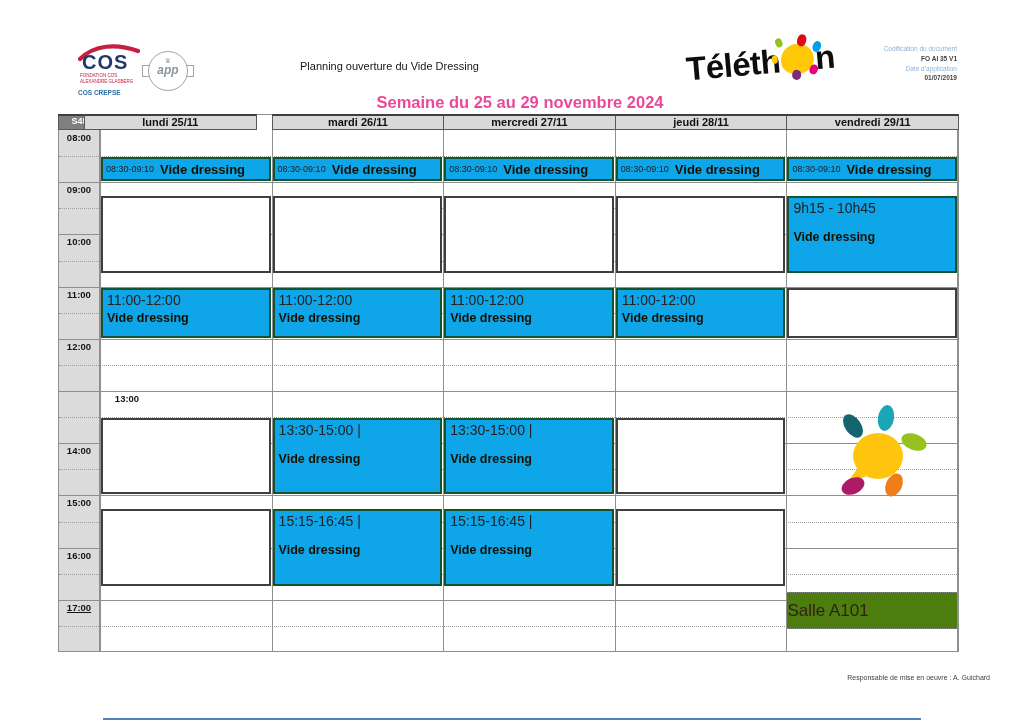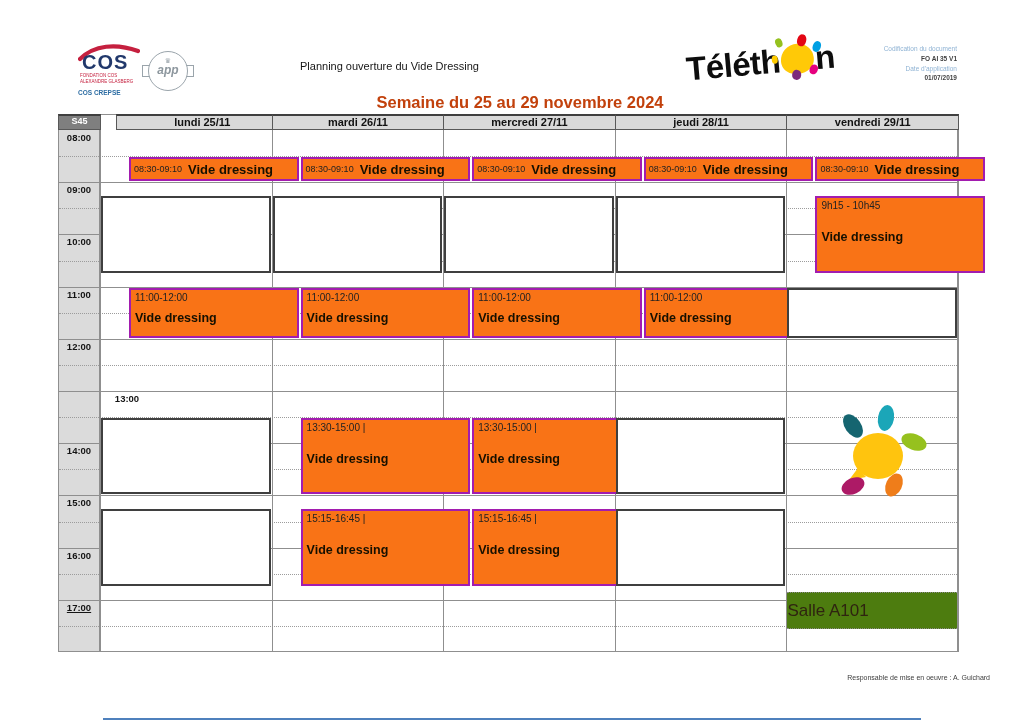--- a/index.html
+++ b/index.html
@@ -4,21 +4,21 @@
 <style>
   * { margin:0; padding:0; box-sizing:border-box; }
   body { background:#e8e8e8; font-family:"Liberation Sans", sans-serif; }
   #page { position:relative; width:1024px; height:724px; background:#fff; overflow:hidden;
           font-family:"Liberation Sans", sans-serif;padding-left:20px; }
 
   
   .page-title    { position:absolute; left:300px; top:60px; width:450px; 
                    font-size:11px; font-weight:500; color:#161616; }
   .page-subtitle { position:absolute; left:300px; top:93px; width:440px; text-align:center;
-                   font-size:16.5px; font-weight:700; color:#c2410c; }
+                   font-size:16.5px; font-weight:700; color:#ec4899; }
 
   
   .cos-logo { position:absolute; left:70px; top:42px; width:86px; }
   .cos-swoosh { position:absolute; left:8px; top:0px; }
   .cos-name { position:absolute; left:12px; top:9px; font-size:20px; font-weight:700;
               color:#21386b; letter-spacing:1px; }
   .cos-cap  { position:absolute; left:10px; width:76px; color:#c5203f; font-size:4.5px; line-height:5.5px; }
   .cos-cap1 { top:31px; } .cos-cap2 { top:36.5px; }
   .cos-cap3 { position:absolute; left:8px; top:47px; font-size:6.5px; font-weight:700; color:#2d6da3; }
 
@@ -58,25 +58,25 @@
   .th     { position:absolute; top:114px; height:16px; background:#d9d9d9;
             border:1px solid #585858; border-top:2px solid #3f3f3f; z-index:2;
             font-weight:700; font-size:11px; color:#111; text-align:center; line-height:12px; }
   .th.week{ background:#7f7f7f; color:#fff; font-size:9px; line-height:11px; }
   .hline  { position:absolute; height:1px; background:#8f8f8f; z-index:1; }
   .dline  { position:absolute; height:0; border-top:1px dotted #9c9c9c; z-index:1; }
   .vline  { position:absolute; width:1px; background:#8f8f8f; z-index:1; }
   .hlabel { position:absolute; z-index:2; font-size:9.5px; font-weight:700; color:#141414; text-align:center; }
 
   .ev { position:absolute; z-index:3; }
-  .ev-filled { background:#f97316; border:2px solid #a21caf;margin-left:28px; }
+  .ev-filled { background:#0ea5e9; border:2px solid #14532d; }
   .ev-empty  { background:#ffffff; border:2px solid #3f3f3f; }
   .ev-room   { background:#4d7c0f; border-top:1px dotted #8a8a8a; border-bottom:1px dotted #8a8a8a;
                display:flex; align-items:center; }
-  .ev-time   { position:absolute; top:2px; left:4px; font-size:10px; color:#222; white-space:nowrap; }
+  .ev-time   { position:absolute; top:2px; left:4px; font-size:14px; color:#222; white-space:nowrap; }
   .ev-title  { font-size:12.5px; font-weight:700; color:#161000; white-space:nowrap; }
   .ev.inline { display:flex; align-items:center; padding-left:3px; gap:6px; }
   .ev.inline .ev-time { position:static; font-size:9px; }
   .ev.inline .ev-title{ font-size:13px; }
   .room-text { font-size:17px; color:#2f2410; }
 
   .sun-graphic { position:absolute; left:822px; top:396px; z-index:5; }
 
   .footer-note { position:absolute; left:700px; top:674px; width:290px; text-align:right;
                  font-size:7px; color:#3c3c3c; }
@@ -136,21 +136,21 @@
     <ellipse cx="56" cy="60" rx="25" ry="23" fill="#ffc40e"></ellipse>
     <path d="M36 72 L27 84 L44 81 Z" fill="#ffc40e"></path>
     <ellipse cx="72" cy="89" rx="8" ry="12" fill="#ef7d1a" transform="rotate(25 72 89)"></ellipse>
     <ellipse cx="31" cy="90" rx="12" ry="8" fill="#ad1a66" transform="rotate(-25 31 90)"></ellipse>
   </svg>
 
   <div class="footer-note">Responsable de mise en oeuvre : A. Guichard</div>
   <div class="bottom-rule"></div>
 
 <div class="th week" style="left: 58px; width: 43px;">S45</div>
-    <div class="th day" style="left: 116px; width: 172.6px;">lundi 25/11</div>
+    <div class="th day" style="left: 84px; width: 172.6px;">lundi 25/11</div>
     <div class="th day" style="left: 271.6px; width: 172.6px;">mardi 26/11</div>
     <div class="th day" style="left: 443.2px; width: 172.6px;">mercredi 27/11</div>
     <div class="th day" style="left: 614.8px; width: 172.6px;">jeudi 28/11</div>
     <div class="th day" style="left: 786.4px; width: 172.6px;">vendredi 29/11</div>
     <div class="dline" style="top: 156.1px; left: 59px; width: 898px;"></div>
     <div class="hlabel" style="top: 132px; left: 58px; width: 42px;">08:00</div>
     <div class="hline" style="top: 182.2px; left: 58px; width: 900px;"></div>
     <div class="dline" style="top: 208.3px; left: 59px; width: 898px;"></div>
     <div class="hlabel" style="top: 184.2px; left: 58px; width: 42px;">09:00</div>
     <div class="hline" style="top: 234.4px; left: 58px; width: 900px;"></div>

